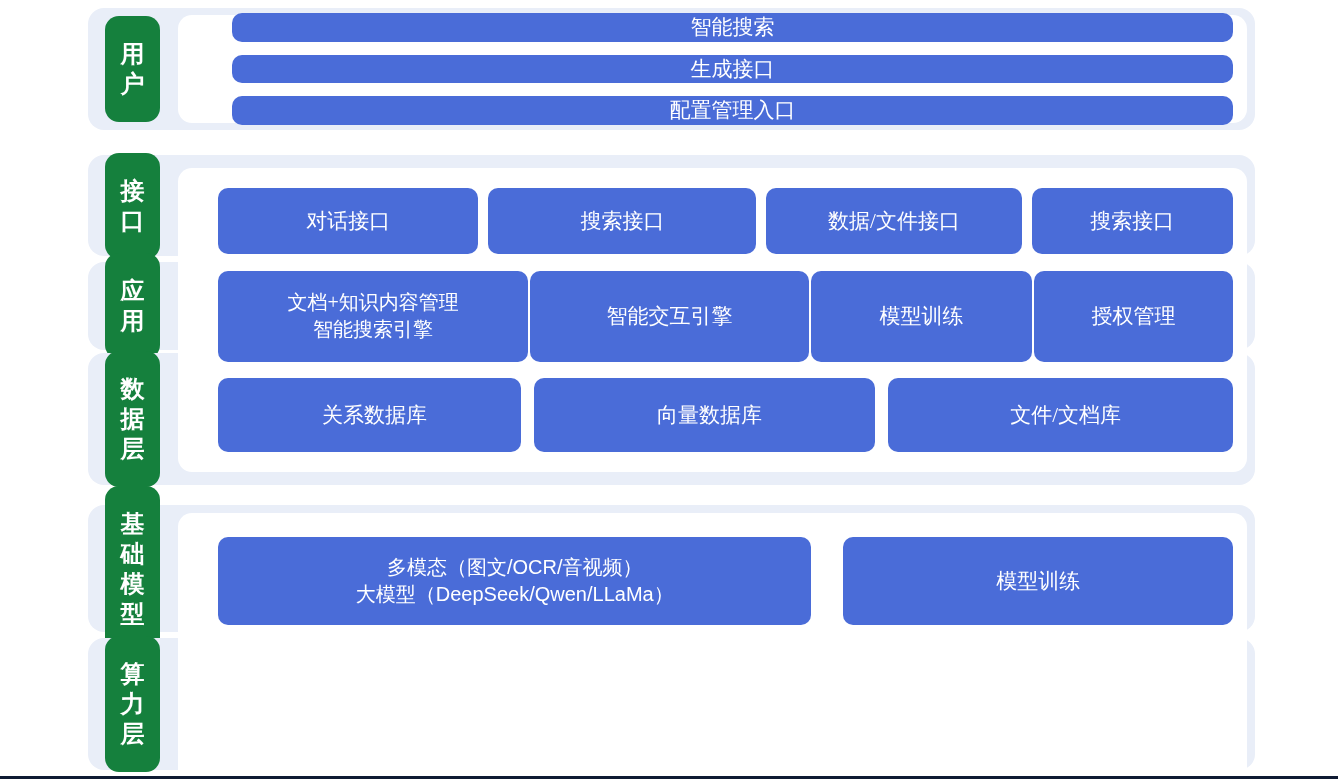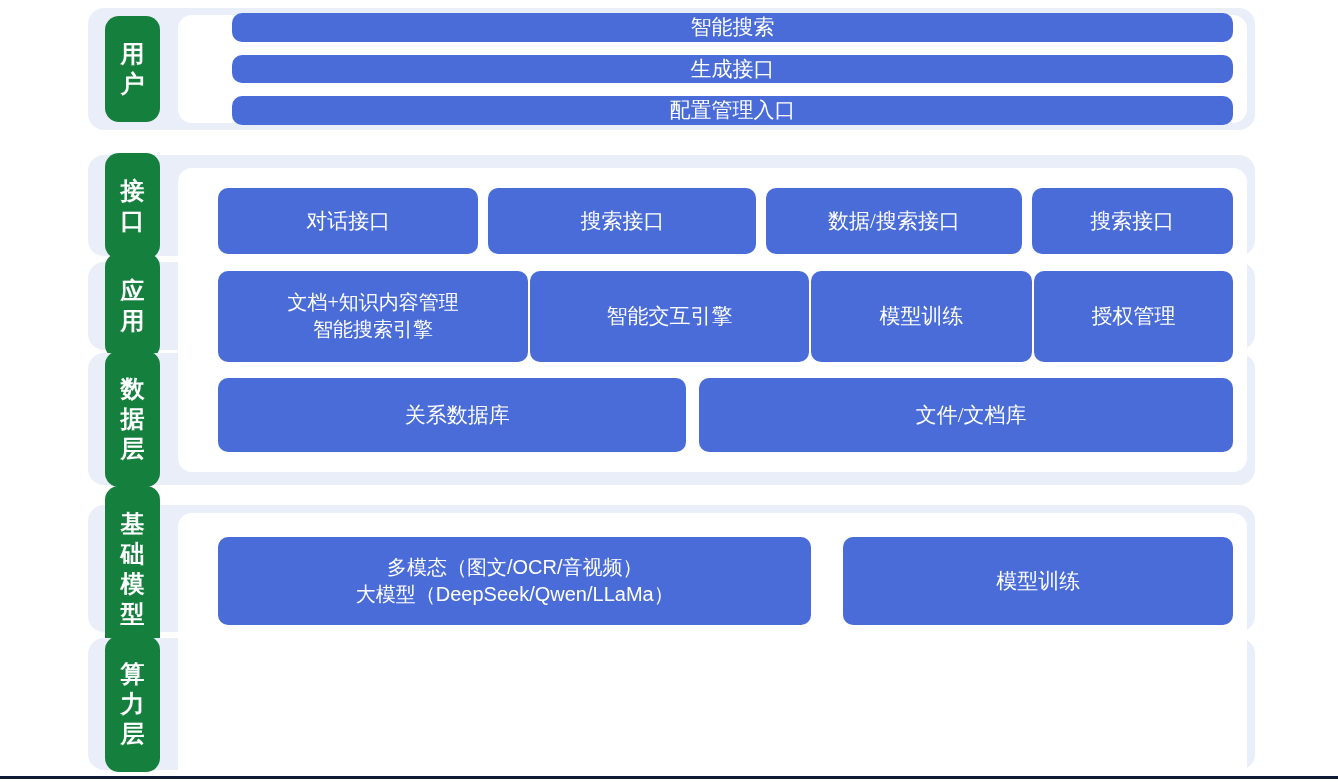--- a/index.html
+++ b/index.html
@@ -91,32 +91,33 @@
     </div>
     <div class="row-panel p3">
       <div class="layer-label">
         <span>数据层</span>
       </div>
     </div>
     <div class="white-box">
       <div class="btn-row r1">
         <div class="blk" style="flex:203">对话接口</div>
         <div class="blk" style="flex:209">搜索接口</div>
-        <div class="blk" style="flex:199">数据/搜索接口</div>
+        <div class="blk" style="flex:199">数据/文件接口</div>
         <div class="blk" style="flex:157">搜索接口</div>
       </div>
       <div class="btn-row r2">
         <div class="blk two-line" style="flex:296">文档+知识内容管理
 智能搜索引擎</div>
         <div class="blk" style="flex:266">智能交互引擎</div>
         <div class="blk" style="flex:211">模型训练</div>
         <div class="blk" style="flex:190">授权管理</div>
       </div>
       <div class="btn-row r3">
         <div class="blk" style="flex:301">关系数据库</div>
+        <div class="blk" style="flex:340">向量数据库</div>
         <div class="blk" style="flex:344">文件/文档库</div>
       </div>
     </div>
   </section>
 
   <section class="group g3">
     <div class="row-panel p1">
       <div class="layer-label">
         <span>基础模型</span>
       </div>

